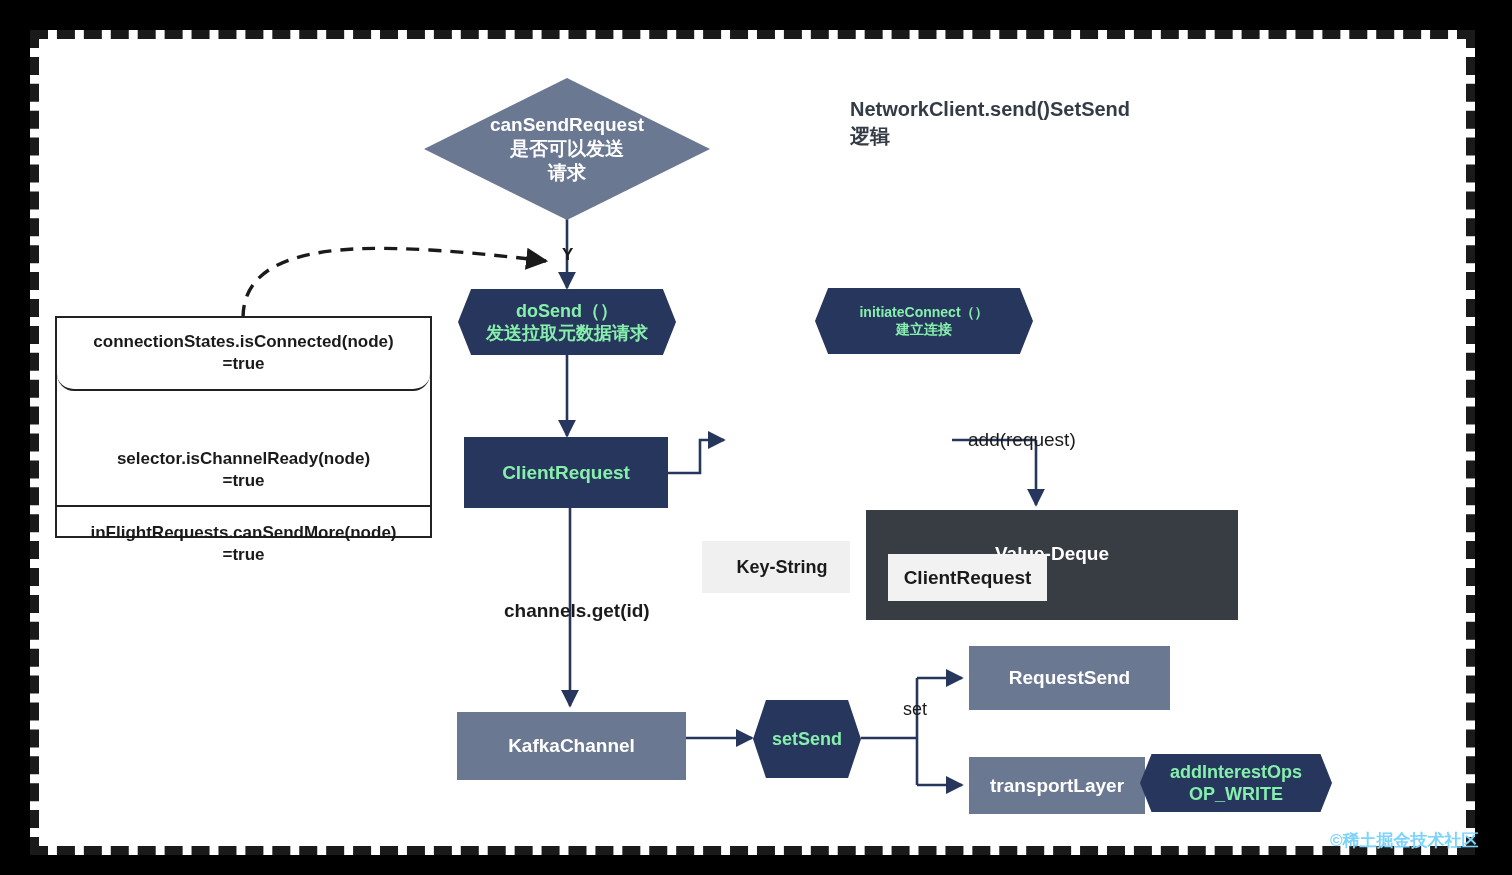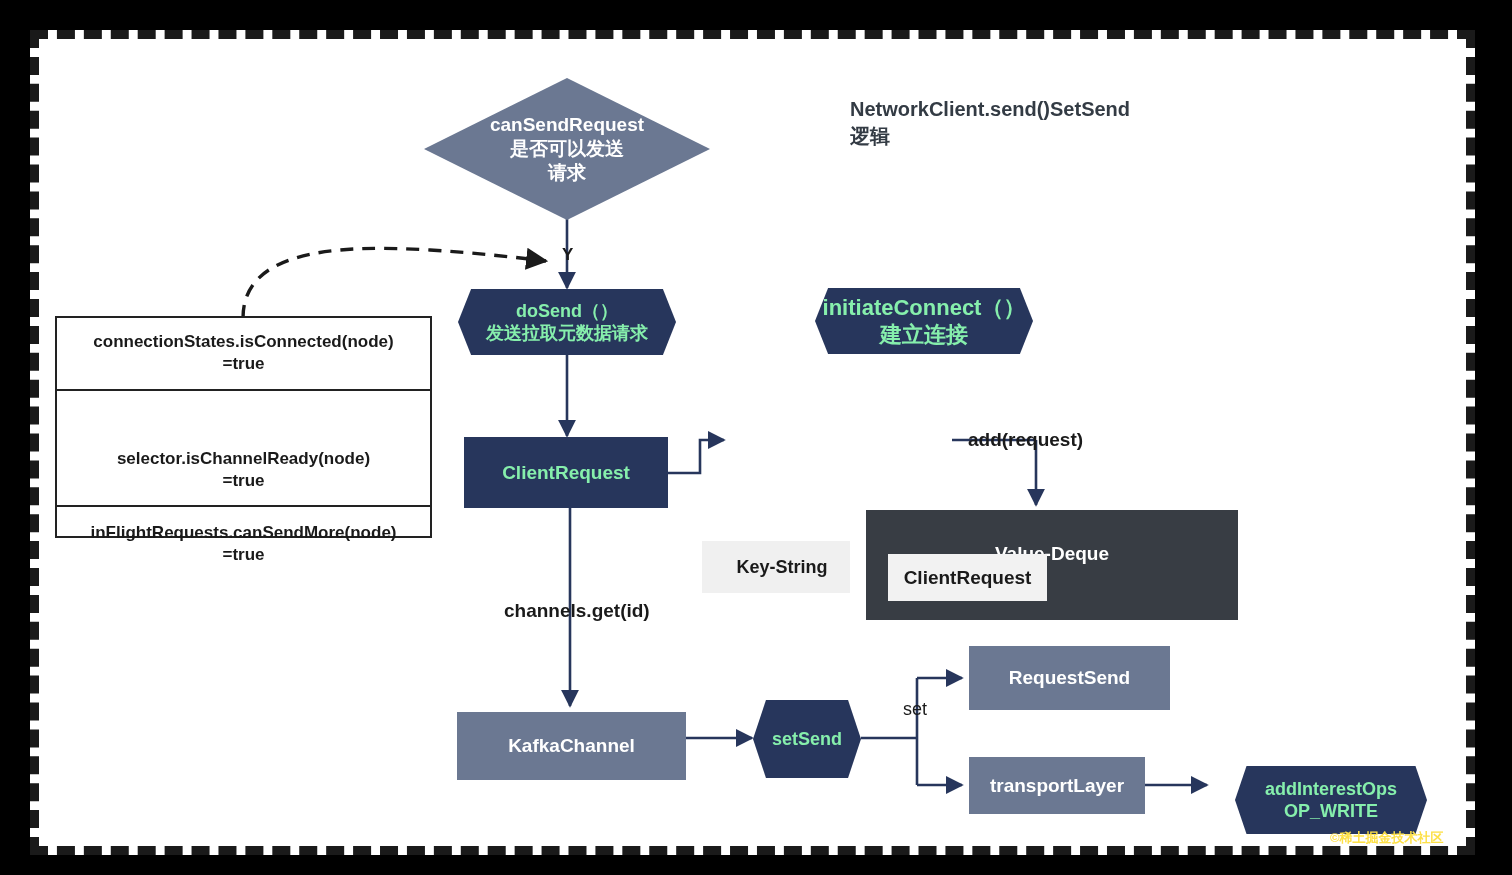--- a/index.html
+++ b/index.html
@@ -71,22 +71,22 @@
   .title {
     position: absolute;
     color: #333b44;
     font-weight: bold;
     font-size: 20px;
     line-height: 1.35;
     white-space: pre-line;
   }
   .watermark {
     position: absolute;
-    color: #fde047;
-    font-size: 13px;
+    color: #7dd3fc;
+    font-size: 17px;
     font-weight: bold;
     white-space: nowrap;
   }
   .cond-stack {
     position: absolute;
     border: 2.5px solid #222;
     box-sizing: border-box;
     background: #ffffff;
   }
   .cond-row {
@@ -146,38 +146,38 @@
   <div class="title" style="left:850px; top:96px; width:390px;">NetworkClient.send()SetSend
 逻辑</div>
 
   <div class="node slate diamond" style="left:424px; top:78px; width:286px; height:142px; font-size:19px;">canSendRequest
 是否可以发送
 请求</div>
 
   <div class="label" style="left:562px; top:245px; font-size:17px;">Y</div>
 
   <div class="cond-stack" style="left:55px; top:316px; width:377px; height:222px;">
-    <div class="cond-row" style="height:33.34%;">connectionStates.isConnected(node)
+    <div class="cond-row" style="height:33.34%;border-radius:17px;">connectionStates.isConnected(node)
 =true</div>
     <div class="cond-row" style="height:33.33%;margin-top:44px;">selector.isChannelReady(node)
 =true</div>
     <div class="cond-row" style="height:33.33%;">inFlightRequests.canSendMore(node)
 =true</div>
   </div>
 
   <div class="node navy hex" style="left:458px; top:289px; width:218px; height:66px; font-size:18px;">doSend（）
 发送拉取元数据请求</div>
 
-  <div class="node navy hex" style="left:815px; top:288px; width:218px; height:66px; font-size:22px;">initiateConnect（）
+  <div class="node navy hex" style="left:815px; top:288px; width:218px; height:66px; font-size:14px;">initiateConnect（）
 建立连接</div>
 
   <div class="node navy" style="left:464px; top:437px; width:204px; height:71px; font-size:19px;">ClientRequest</div>
 
 
-  <div class="label plain" style="left:968px; top:429px; font-size:19px; font-weight:bold;text-align:center;">add(request)</div>
+  <div class="label plain" style="left:968px; top:429px; font-size:19px; font-weight:normal;text-align:center;">add(request)</div>
 
   <div class="node lightbox" style="left:702px; top:541px; width:148px; height:52px; font-size:18px;">Key-String</div>
 
   <div class="node char" style="left:866px; top:510px; width:372px; height:110px; display:block;">
     <div style="text-align:center; font-size:19px; color:#fff; font-weight:bold; padding-top:12px;">Value-Deque</div>
     <div class="node whitebox" style="position:absolute; left:22px; top:44px; width:159px; height:47px;
                 font-size:19px; border:none; background:#f2f2f2; color:#1a1a1a;">ClientRequest</div>
   </div>
 
   <div class="label" style="left:504px; top:600px; font-size:19px;">channels.get(id)</div>
@@ -185,17 +185,17 @@
   <div class="node slate" style="left:457px; top:712px; width:229px; height:68px; font-size:19px;">KafkaChannel</div>
 
   <div class="node navy hex-wide" style="left:753px; top:700px; width:108px; height:78px; font-size:18px;">setSend</div>
 
   <div class="label plain" style="left:903px; top:699px; font-size:18px; font-weight:normal;">set</div>
 
   <div class="node slate" style="left:969px; top:646px; width:201px; height:64px; font-size:19px;">RequestSend</div>
 
   <div class="node slate" style="left:969px; top:757px; width:176px; height:57px; font-size:19px;">transportLayer</div>
 
-  <div class="node navy hex" style="left:1235px; top:754px; width:192px; height:68px; font-size:18px;margin-top:12px;">addInterestOps
+  <div class="node navy hex" style="left:1140px; top:754px; width:192px; height:58px; font-size:18px;">addInterestOps
 OP_WRITE</div>
 
   <div class="watermark" style="left:1330px; top:829px;">©稀土掘金技术社区</div>
 </div>
 
 </body></html>

